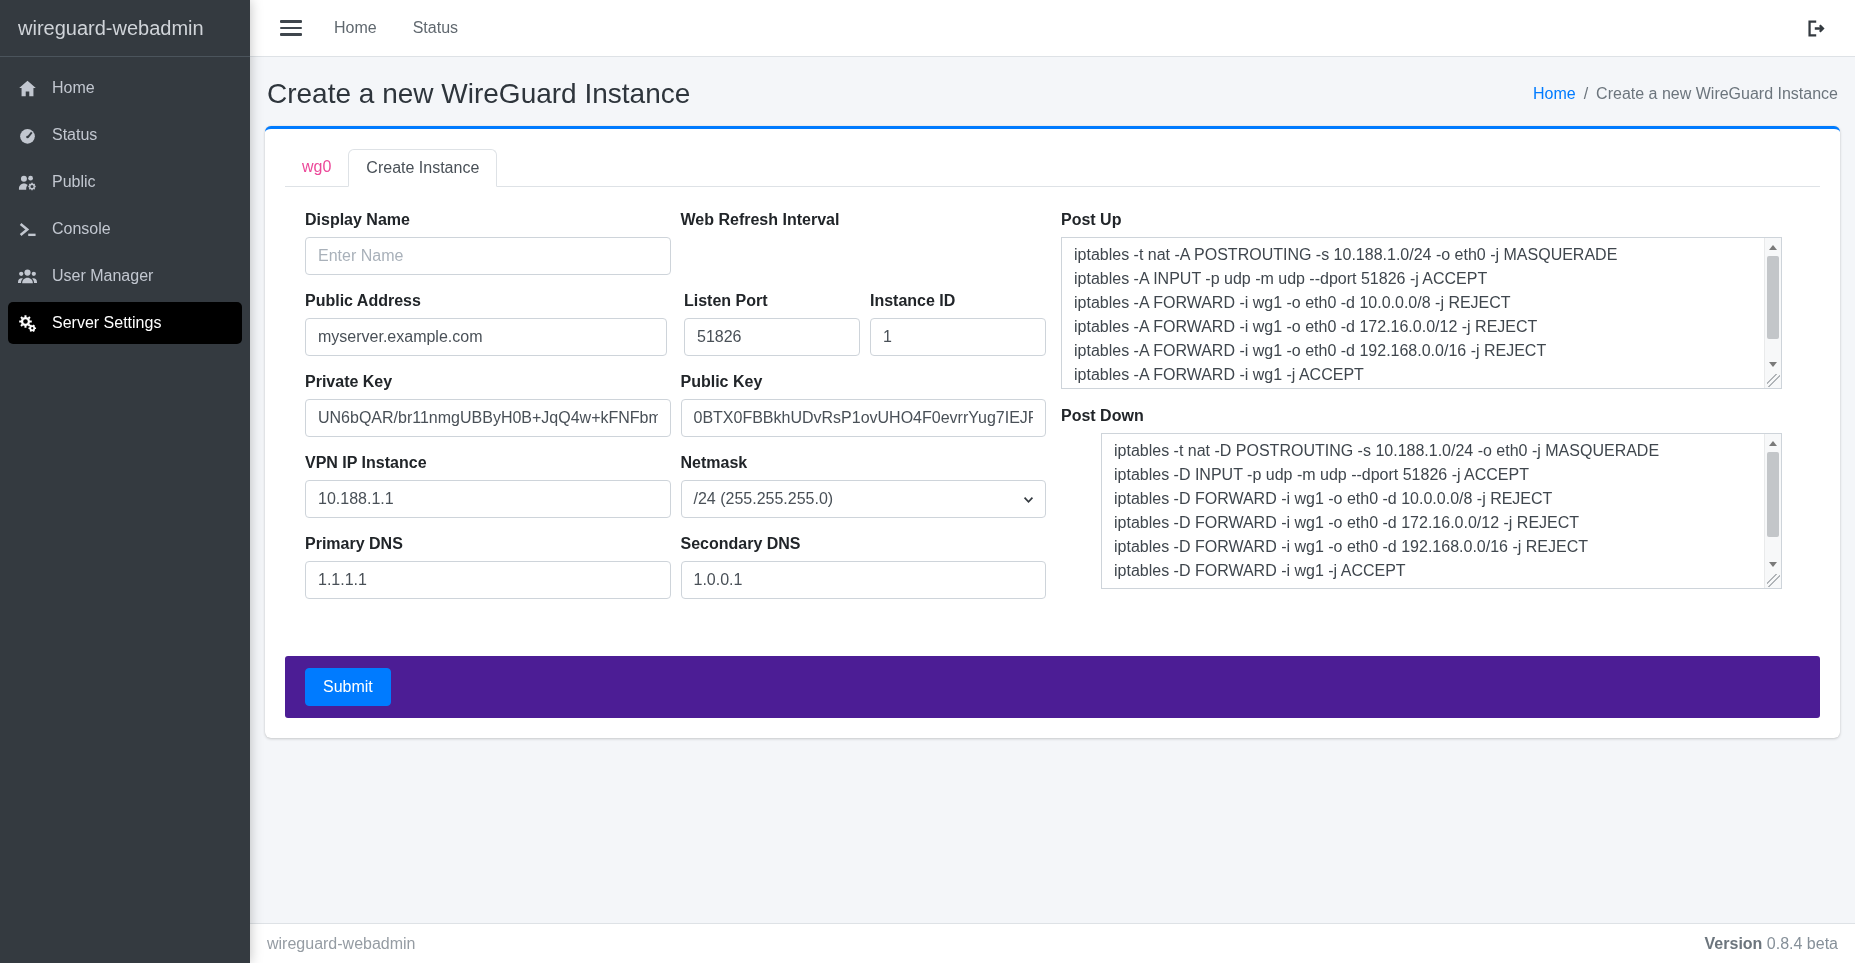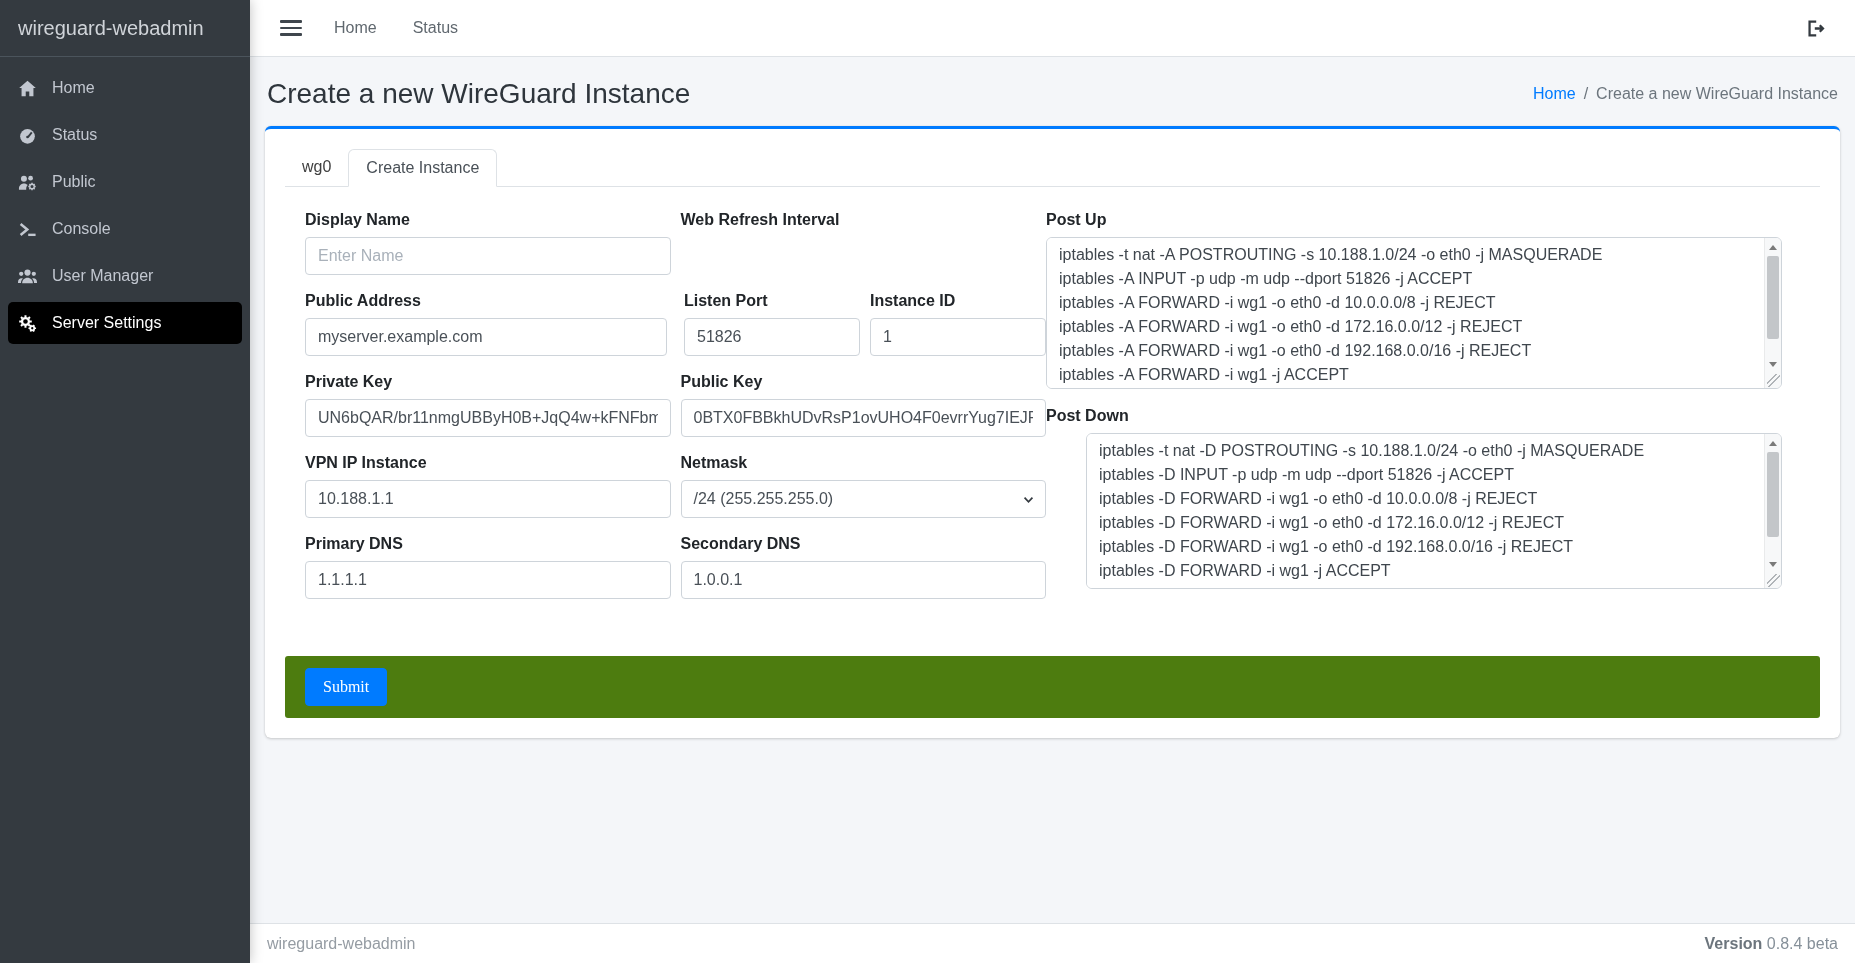--- a/index.html
+++ b/index.html
@@ -34,52 +34,52 @@
   .page-title { font-size:28px; font-weight:500; color:#2e353c; }
   .breadcrumb { font-size:16px; color:#6c757d; display:flex; gap:8px; align-items:center; }
   .breadcrumb .bc-home { color:#007bff; cursor:pointer; }
 
   
   .card { background:#fff; border-radius:6px; border-top:3px solid #007bff; box-shadow:0 0 1px rgba(0,0,0,.12), 0 1px 3px rgba(0,0,0,.18); }
   .card-body { padding:20px; }
 
   .tabs { display:flex; border-bottom:1px solid #dee2e6; }
   .tab { padding:9px 17px; cursor:pointer; margin-bottom:-1px; font-size:16px; }
-  .tab.link { color:#404040; }
+  .tab.link { color:#ec4899; }
   .tab.active { color:#495057; background:#fff; border:1px solid #dee2e6; border-bottom:1px solid #fff; border-radius:6px 6px 0 0; }
 
-  .form-wrap { display:flex; gap:0; padding:24px 20px 0 20px; }
+  .form-wrap { display:flex; gap:15px; padding:24px 20px 0 20px; }
   .cols-left { width:741px; min-width:741px; display:flex; flex-direction:column; }
   .col-right { flex:1; margin-right:18px; display:flex; flex-direction:column; }
 
   .f-row { display:flex; gap:10px; margin-bottom:17px; }
   .f-group { flex:1; display:flex; flex-direction:column; min-width:0; }
   .f-split { flex:1; display:flex; gap:10px;margin-left:7px; }
   .f-label { font-weight:700; color:#212529; margin-bottom:8px; font-size:16px; }
   .f-input { height:38px; width:100%; border:1px solid #ced4da; border-radius:4px; padding:0 12px; font-size:16px; color:#495057; font-family:inherit; background:#fff; outline:none; }
   .f-input::placeholder { color:#a9b1ba; }
 
   .select-box { position:relative; height:38px; border:1px solid #ced4da; border-radius:4px; background:#fff; display:flex; align-items:center; padding:0 30px 0 12px; color:#495057; cursor:pointer; }
   .select-box svg { position:absolute; right:9px; top:11px; width:15px; height:15px; color:#343a40; }
 
   
-  .ta-wrap { position:relative; border:1px solid #ced4da; border-radius:6px; background:#fff; overflow:hidden; }
+  .ta-wrap { position:relative; border:1px solid #ced4da; border-radius:0; background:#fff; overflow:hidden; }
   .ta-wrap.h1 { height:152px; }
   .ta-wrap.h2 { height:156px;margin-left:40px; }
   .ta { border:none; resize:none; outline:none; overflow:hidden; width:calc(100% - 18px); height:100%; padding:5px 10px 5px 12px; font-family:inherit; font-size:16px; line-height:24px; color:#3f464d; white-space:pre; }
   .sb { position:absolute; top:0; right:0; bottom:0; width:17px; background:#f7f8f9; border-left:1px solid #e9eaeb; }
   .sb-btn { position:absolute; left:0; right:0; height:15px; display:flex; align-items:center; justify-content:center; cursor:pointer; }
   .sb-btn.up { top:2px; } .sb-btn.down { bottom:16px; }
   .sb-btn.up::after { content:""; border-left:4px solid transparent; border-right:4px solid transparent; border-bottom:5px solid #7a7a7a; }
   .sb-btn.down::after { content:""; border-left:4px solid transparent; border-right:4px solid transparent; border-top:5px solid #7a7a7a; }
   .sb-thumb { position:absolute; left:2px; right:2px; top:18px; height:55%; background:#c3c6c9; border-radius:2px; cursor:pointer; }
   .resize-h { position:absolute; right:1px; bottom:1px; width:13px; height:13px; background:
       linear-gradient(135deg, transparent 0 6px, #b0b4b8 6px 7.5px, transparent 7.5px 9.5px, #b0b4b8 9.5px 11px, transparent 11px); cursor:nwse-resize; }
 
-  .submit-strip { margin-top:40px; background:#4d7c0f; border-radius:3px; padding:12px 20px;font-family:Liberation Serif, serif; }
+  .submit-strip { margin-top:40px; background:#4c1d95; border-radius:3px; padding:12px 20px; }
   .btn-primary { background:#007bff; color:#fff; border:1px solid #007bff; border-radius:4px; padding:9px 17px; font-size:16px; font-family:inherit; cursor:pointer; }
 
   
   .footer { height:40px; background:#fff; border-top:1px solid #dee2e6; display:flex; align-items:center; justify-content:space-between; padding:0 17px; color:#959ca3; font-size:16px; }
   .footer .ver { color:#869099; }
   .footer .ver b { color:#6c757d; font-weight:700; }
 
   .hidden-defs { position:absolute; width:0; height:0; overflow:hidden; }
 </style>
 </head>

